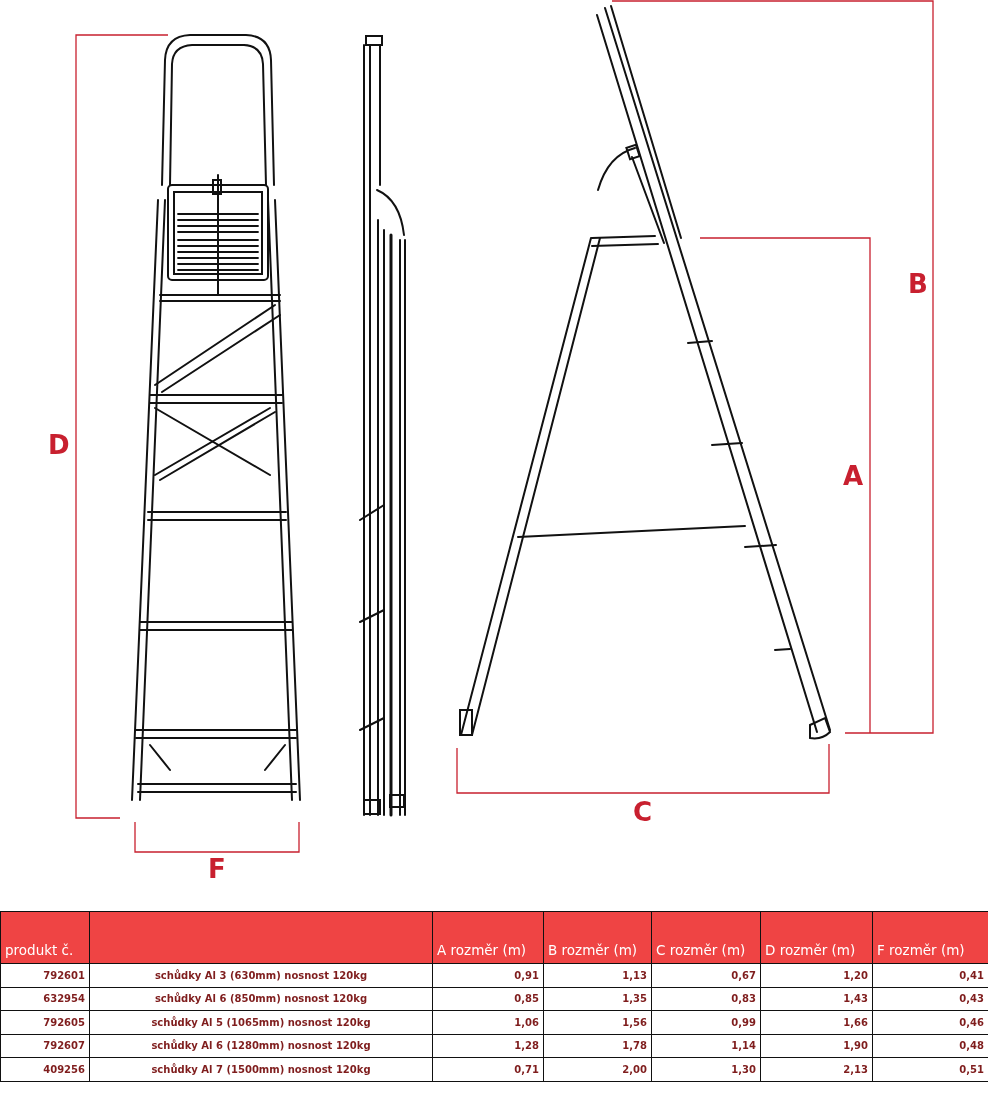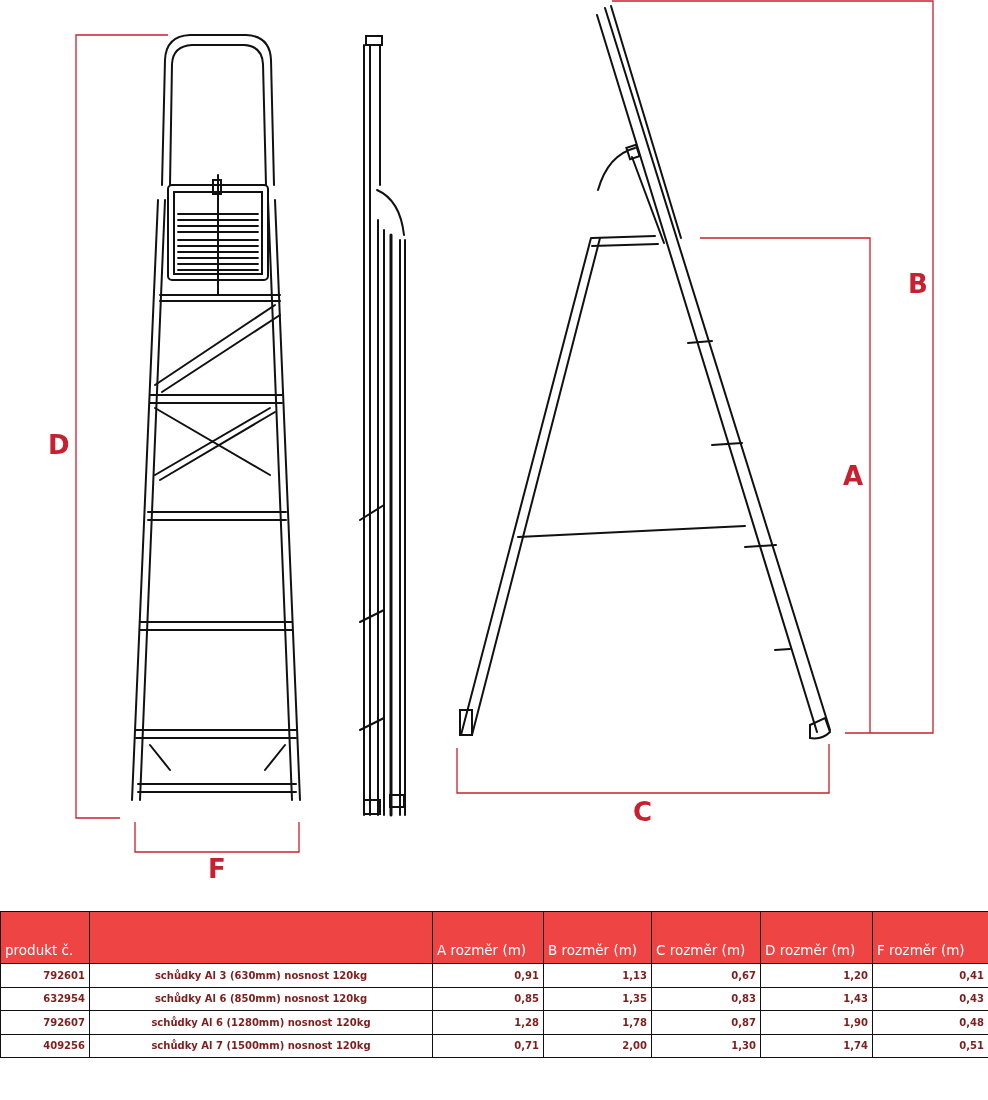--- a/index.html
+++ b/index.html
@@ -168,31 +168,40 @@
     <tr>
       <td class="num">632954</td>
       <td class="name">schůdky Al 6  (850mm) nosnost 120kg</td>
       <td class="num">0,85</td>
       <td class="num">1,35</td>
       <td class="num">0,83</td>
       <td class="num">1,43</td>
       <td class="num">0,43</td>
     </tr>
     <tr>
+      <td class="num">792605</td>
+      <td class="name">schůdky Al 5 (1065mm) nosnost 120kg</td>
+      <td class="num">1,06</td>
+      <td class="num">1,56</td>
+      <td class="num">0,99</td>
+      <td class="num">1,66</td>
+      <td class="num">0,46</td>
+    </tr>
+    <tr>
       <td class="num">792607</td>
       <td class="name">schůdky Al 6 (1280mm) nosnost 120kg</td>
       <td class="num">1,28</td>
       <td class="num">1,78</td>
-      <td class="num">0,87</td>
+      <td class="num">1,14</td>
       <td class="num">1,90</td>
       <td class="num">0,48</td>
     </tr>
     <tr>
       <td class="num">409256</td>
       <td class="name">schůdky Al 7 (1500mm) nosnost 120kg</td>
       <td class="num">0,71</td>
       <td class="num">2,00</td>
       <td class="num">1,30</td>
-      <td class="num">1,74</td>
+      <td class="num">2,13</td>
       <td class="num">0,51</td>
     </tr>
   </tbody>
 </table>
 
 </body></html>

